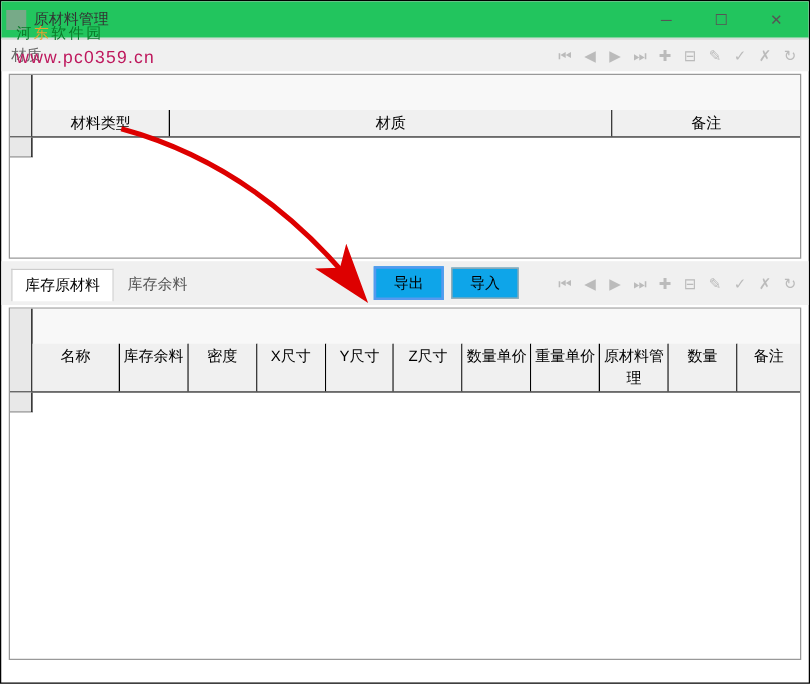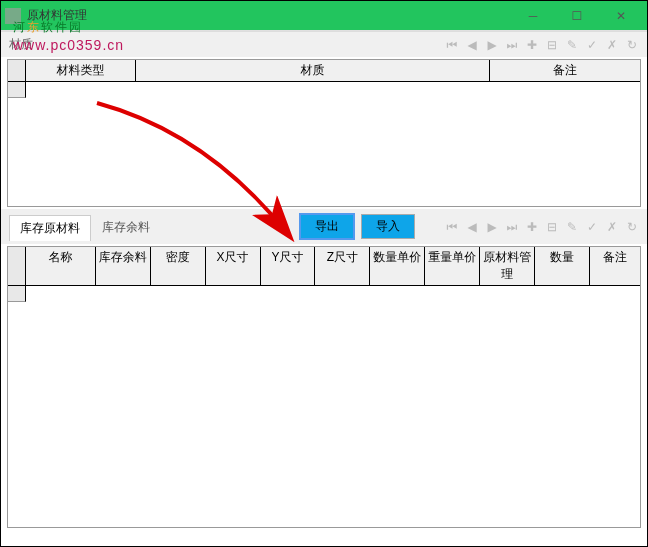--- a/index.html
+++ b/index.html
@@ -18,21 +18,21 @@
 .toolbar-section { background: #f0f0f0; padding: 4px 8px; display: flex; align-items: center; border-top: 1px solid #ddd; }
 .section-label { color: #666; margin-right: auto; }
 .nav-icons { display: flex; gap: 6px; align-items: center; }
 .nav-icon { width: 14px; height: 14px; color: #bbb; display: flex; align-items: center; justify-content: center; }
 
 .top-panel { border: 1px solid #999; margin: 2px 6px; height: 148px; background: #fff; }
 .bottom-panel { border: 1px solid #999; margin: 2px 6px; height: 282px; background: #fff; }
 
 .grid-header { display: flex; border-bottom: 1px solid #000; background: #f8f8f8; }
 .grid-header .gh-corner { width: 18px; border-right: 1px solid #000; background: #e8e8e8; }
-.gh-cell { border-right: 1px solid #000; text-align: center; padding: 2px 0; background: #f0f0f0; }
+.gh-cell { border-right: 1px solid #000; text-align: center; padding: 2px 0; background: #f0f0f0; margin-top: 28px; }
 .grid-body-row { display: flex; height: 16px; }
 .grid-body-row .gb-corner { width: 18px; border-right: 1px solid #000; border-bottom: 1px solid #999; background: #e8e8e8; }
 
 .mid-bar { background: #f0f0f0; padding: 4px 8px; display: flex; align-items: center; gap: 0; }
 .tab { padding: 4px 10px; background: #fff; border: 1px solid #ccc; border-bottom: none; position: relative; top: 1px; }
 .tab.inactive { background: #f0f0f0; border: 1px solid transparent; color: #555; }
 .mid-btn { padding: 3px 14px; border: 1px solid #aaa; background: #0ea5e9; margin-left: 6px; }
 .mid-btn.highlight { border: 2px solid #5599ee; }
 
 .arrow { position: absolute; top: 92px; left: 86px; width: 250px; height: 160px; z-index: 5; pointer-events: none; }

